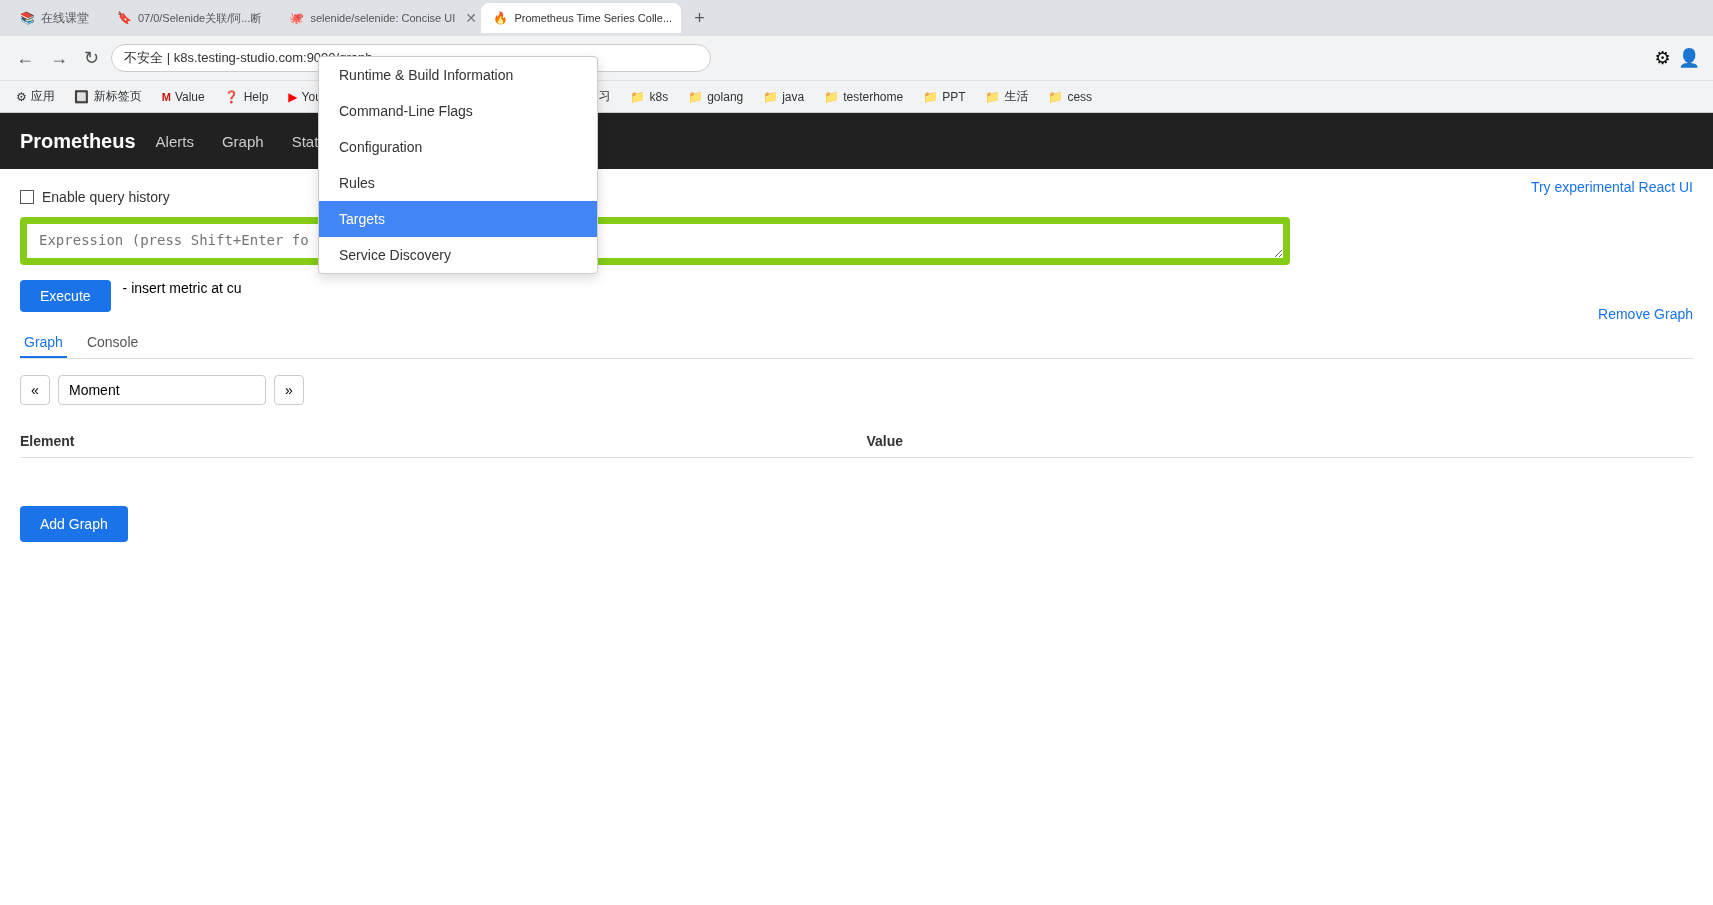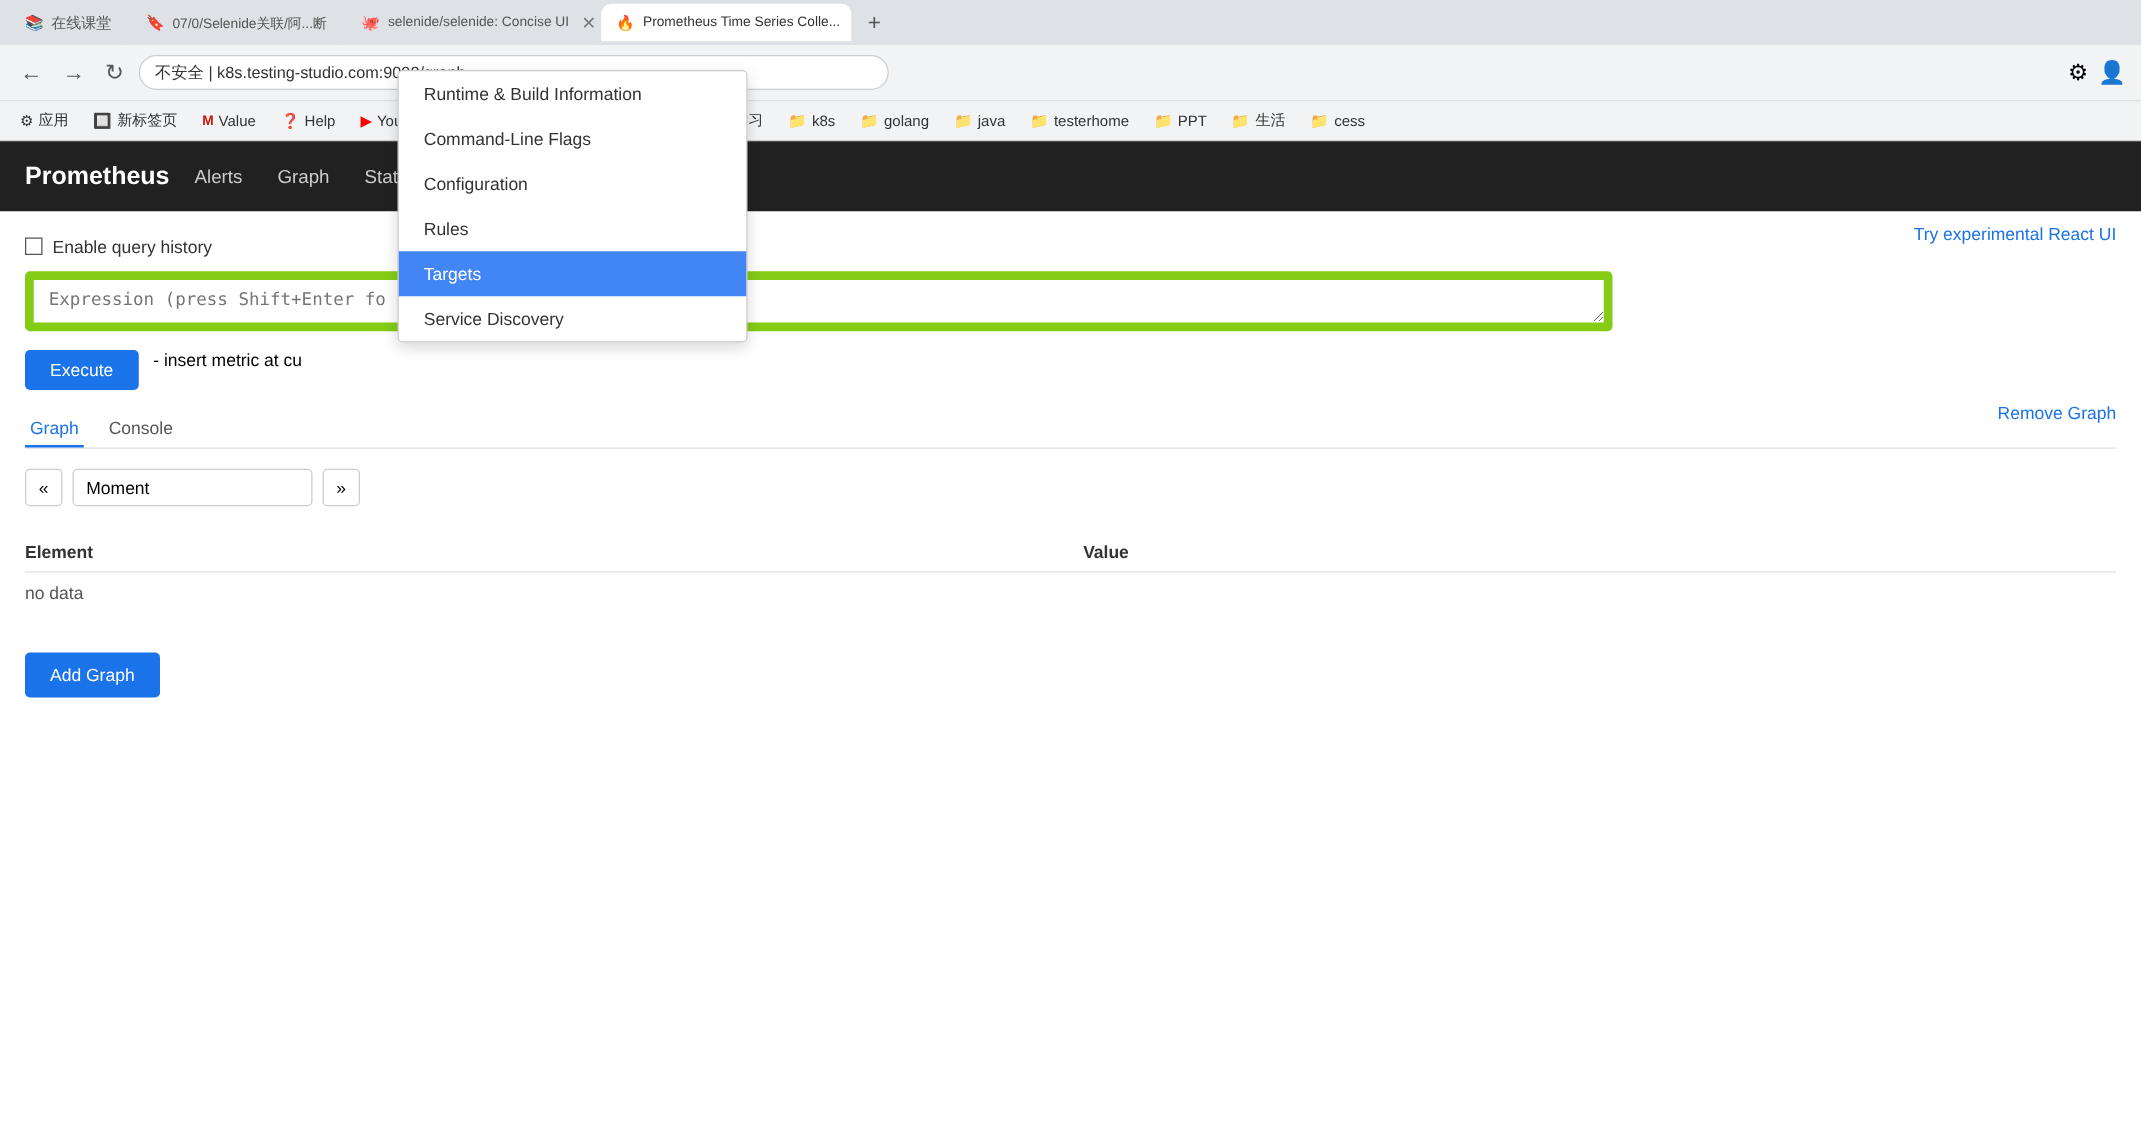--- a/index.html
+++ b/index.html
@@ -31,21 +31,21 @@
     .query-history-label { font-size: 14px; color: #333; }
     .expression-area { width: 1270px; height: 48px; border: 7px solid #84cc16; border-radius: 4px; padding: 8px 12px; font-size: 14px; color: #999; resize: vertical; margin-bottom: 12px; }
     .execute-row { display: flex; align-items: flex-start; gap: 12px; margin-bottom: 16px; }
     .execute-btn { background: #1a73e8; color: #fff; border: none; border-radius: 4px; padding: 8px 20px; font-size: 14px; cursor: pointer; }
     .tabs-row { display: flex; gap: 16px; margin-bottom: 16px; border-bottom: 1px solid #e0e0e0; }
     .tab-btn { padding: 6px 4px; font-size: 14px; cursor: pointer; color: #1a73e8; border-bottom: 2px solid transparent; }
     .tab-btn.active { border-bottom: 2px solid #1a73e8; }
     .tab-btn.inactive { color: #555; border-bottom: none; }
     .time-nav-row { display: flex; align-items: center; gap: 8px; margin-bottom: 20px; }
     .time-nav-btn { background: none; border: 1px solid #ccc; border-radius: 4px; width: 30px; height: 30px; cursor: pointer; font-size: 14px; display: flex; align-items: center; justify-content: center; }
-    .time-input { border: 1px solid #ccc; border-radius: 4px; padding: 4px 10px; font-size: 14px; width: 192px; height: 30px; }
+    .time-input { border: 1px solid #ccc; border-radius: 4px; padding: 4px 10px; font-size: 14px; width: 208px; height: 30px; }
     .table-header { display: flex; padding: 8px 0; border-bottom: 1px solid #e0e0e0; margin-bottom: 8px; gap: 20px; }
     .col-element { flex: 1; font-weight: bold; font-size: 14px; color: #333; }
     .col-value { flex: 1; font-weight: bold; font-size: 14px; color: #333; }
     .no-data { color: #555; font-size: 14px; margin-top: 8px; }
     .add-graph-btn { background: #1a73e8; color: #fff; border: none; border-radius: 4px; padding: 10px 20px; font-size: 14px; cursor: pointer; margin-top: 40px; }
     .remove-graph-link { position: absolute; right: 20px; bottom: 240px; color: #1a73e8; font-size: 14px; cursor: pointer; }
 
     
     .dropdown-menu { position: absolute; top: 56px; left: 318px; background: #fff; border: 1px solid #ccc; border-radius: 4px; box-shadow: 0 4px 12px rgba(0,0,0,0.15); z-index: 1000; min-width: 280px; }
     .dropdown-item { padding: 10px 20px; font-size: 14px; color: #333; cursor: pointer; }
@@ -206,23 +206,20 @@
     <button class="time-nav-btn">«</button>
     <input class="time-input" type="text" value="Moment" style="">
     <button class="time-nav-btn">»</button>
   </div>
 
   
   <div class="table-header">
     <span class="col-element">Element</span>
     <span class="col-value">Value</span>
   </div>
-  <div>
-    <span class="no-data">no data</span>
-  </div>
 
   
   <div>
     <button class="add-graph-btn">Add Graph</button>
   </div>
 
   
   <span class="remove-graph-link">Remove Graph</span>
 </div>
 

